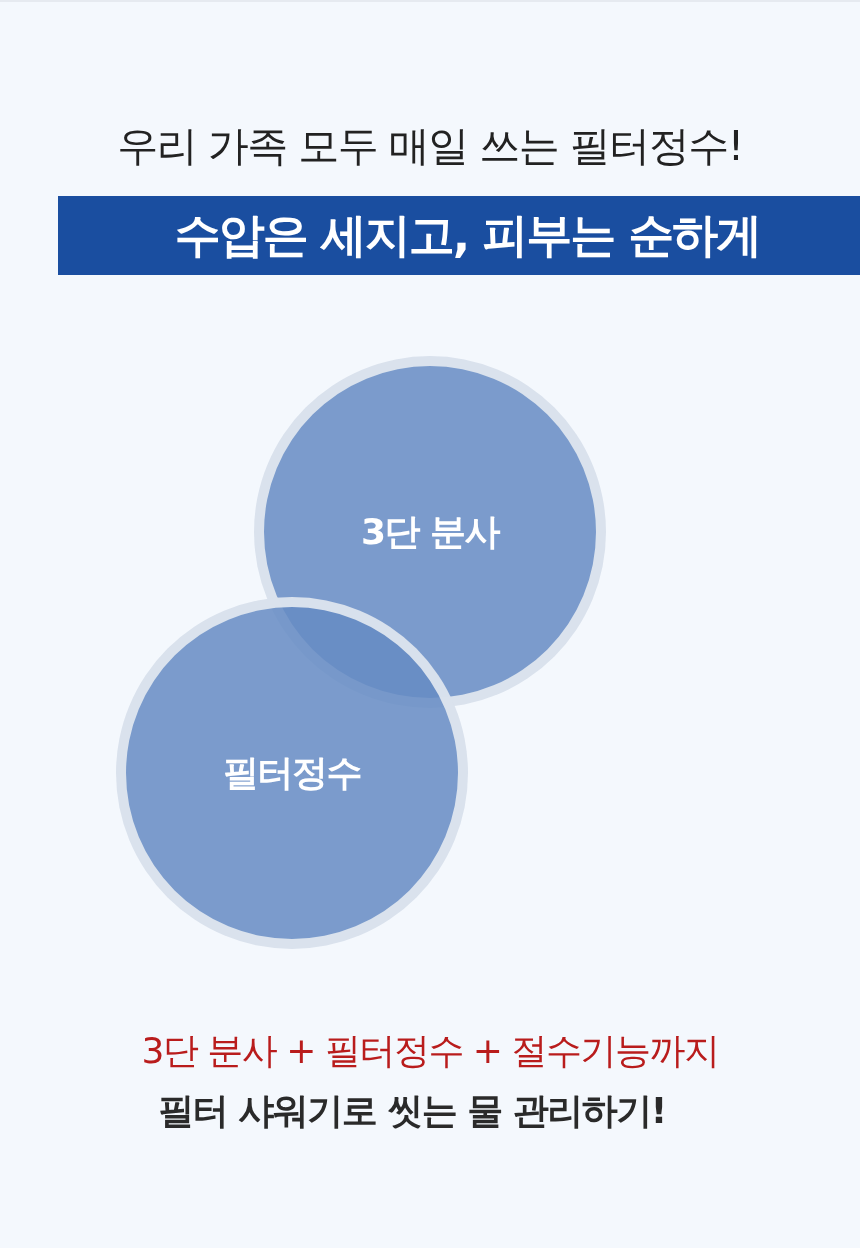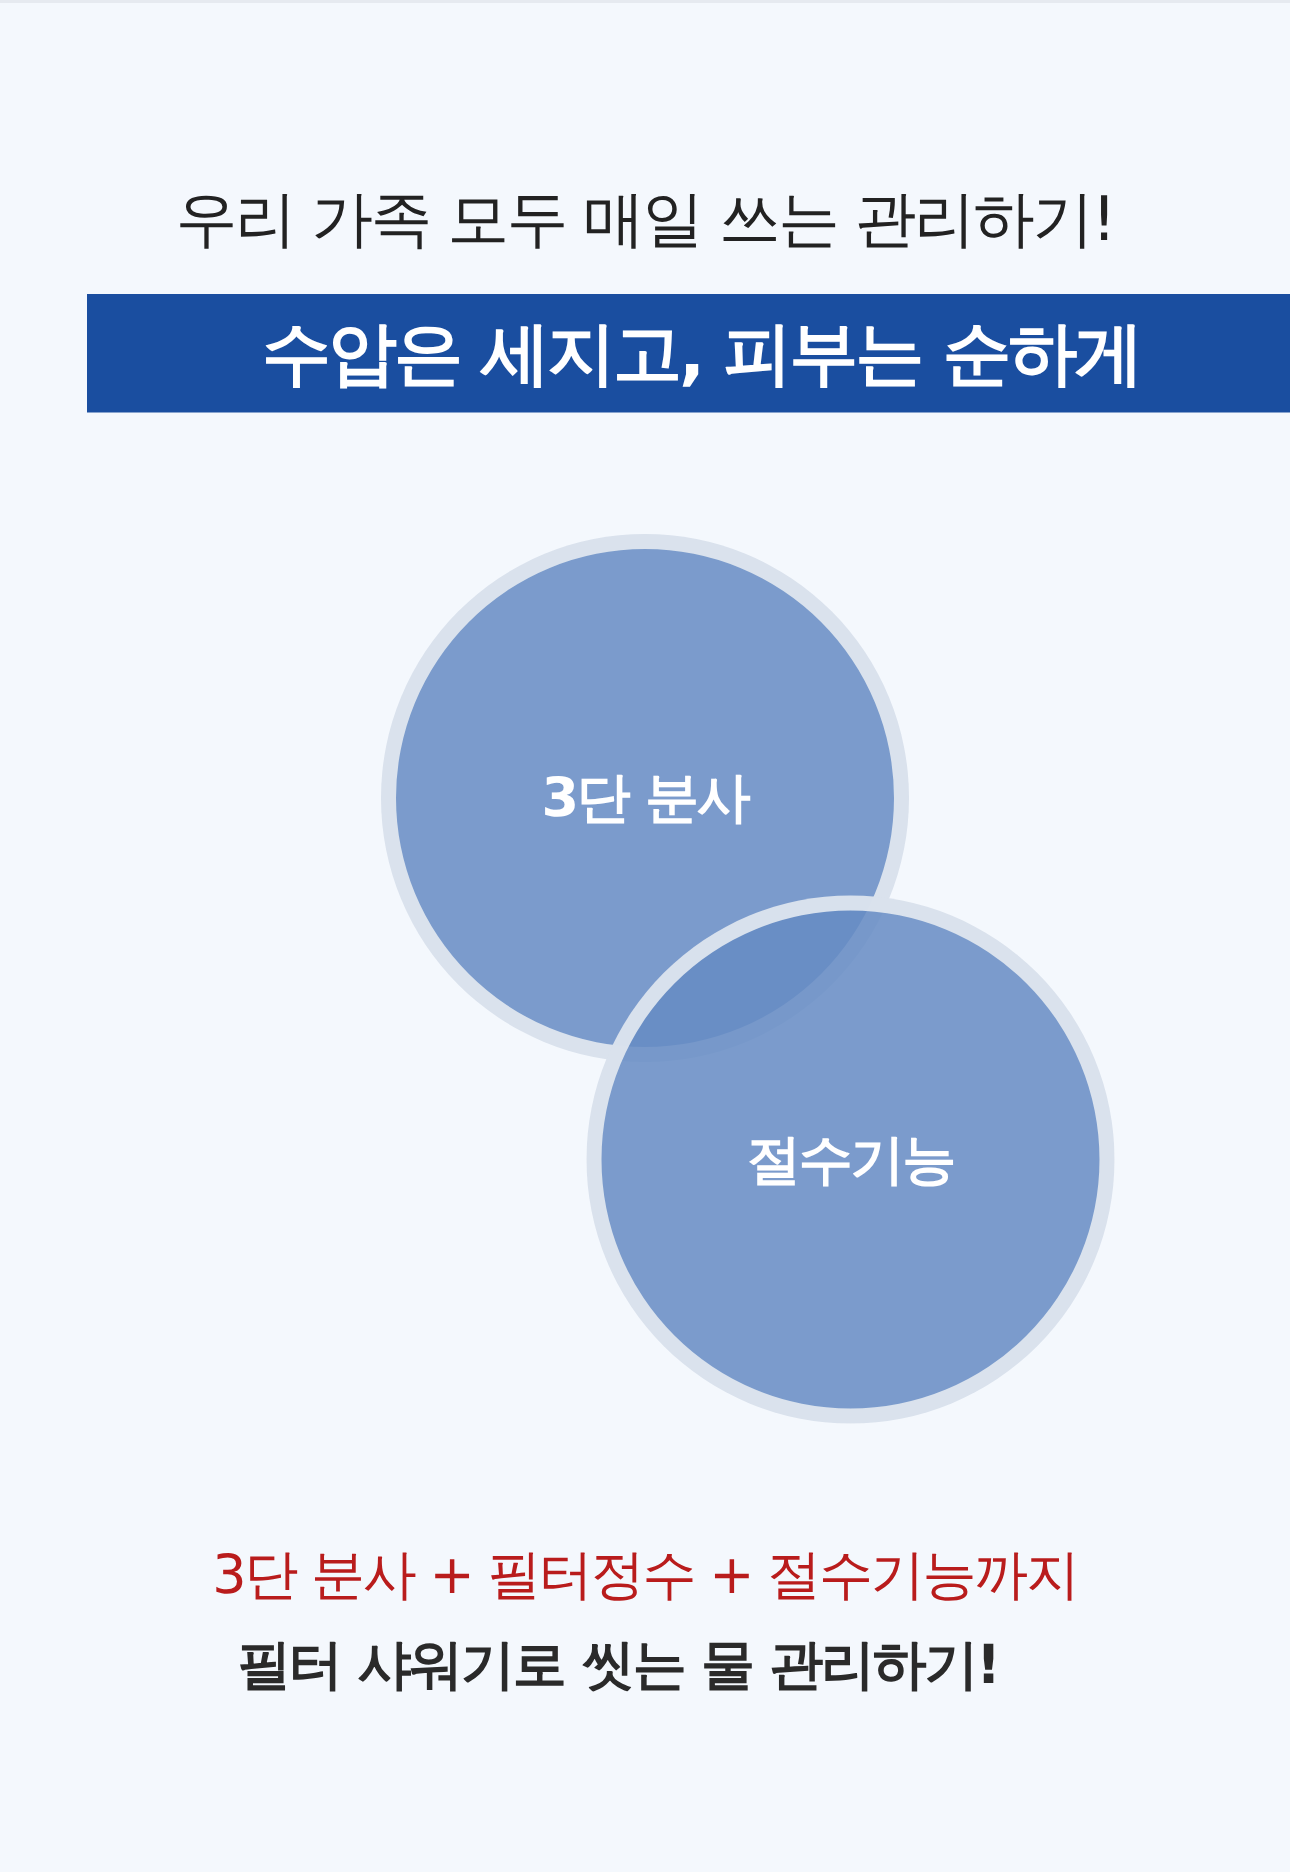--- a/index.html
+++ b/index.html
@@ -42,29 +42,29 @@
   .sub2 {
     position: absolute; left: 0; top: 1085px; width: 824px; text-align: center;
     font-size: 36px; font-weight: bold; color: #2a2a2a; letter-spacing: -1.5px; line-height: 52px;
   }
 </style>
 </head>
 <body>
 
 <div class="topline"></div>
 
-<div class="headline">우리 가족 모두 매일 쓰는 관리하기!</div>
+<div class="headline">우리 가족 모두 매일 쓰는 필터정수!</div>
 
 <div class="banner">
   <span>수압은 세지고, 피부는 순하게</span>
 </div>
 
 <div class="venn">
   <div class="circle c-top">
     <span>3단 분사</span>
   </div>
-  <div class="circle c-right">
-    <span>절수기능</span>
+  <div class="circle c-left">
+    <span>필터정수</span>
   </div>
 </div>
 
 <div class="sub1">3단 분사 + 필터정수 + 절수기능까지</div>
 <div class="sub2">필터 샤워기로 씻는 물 관리하기!</div>
 
 </body></html>

